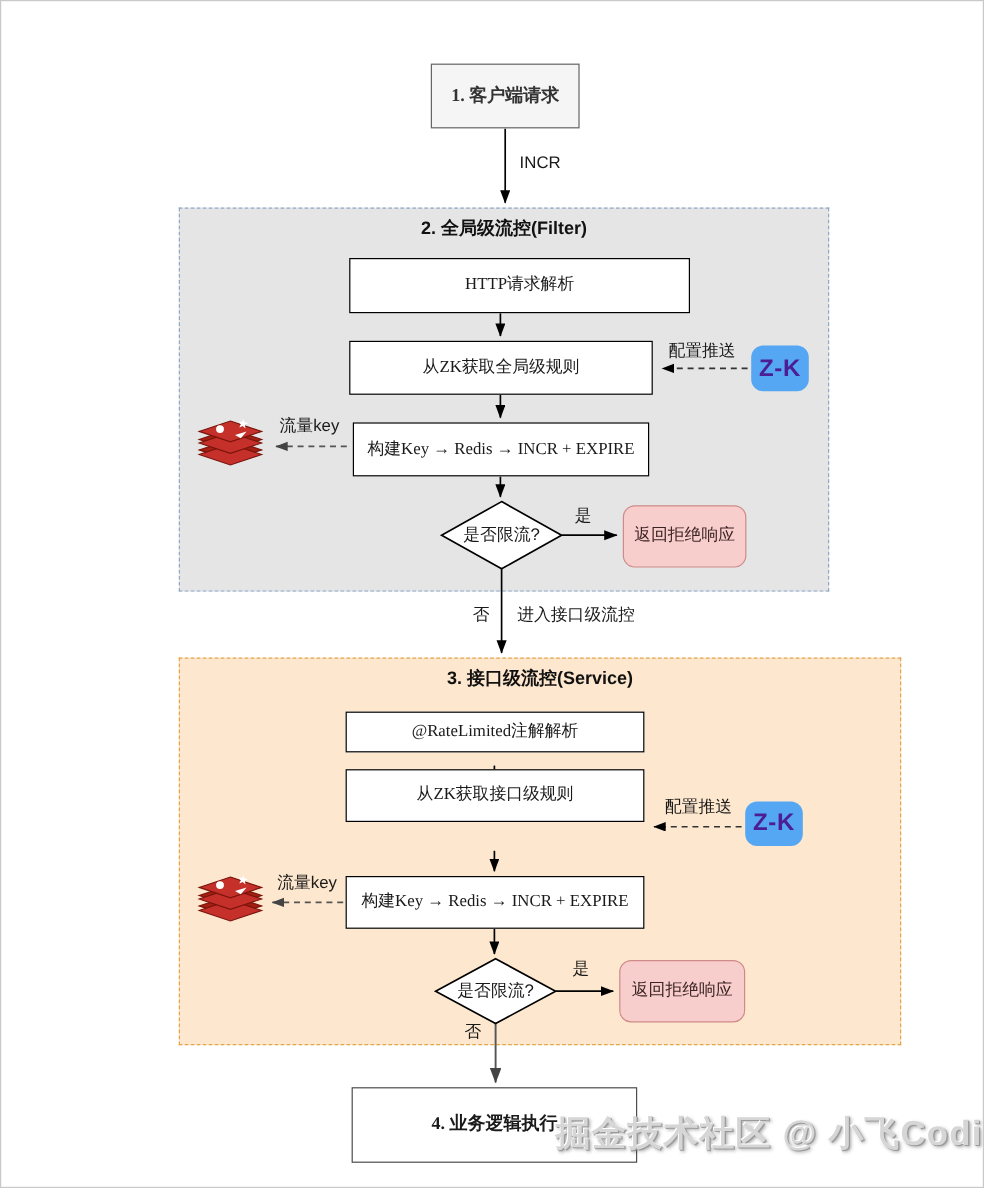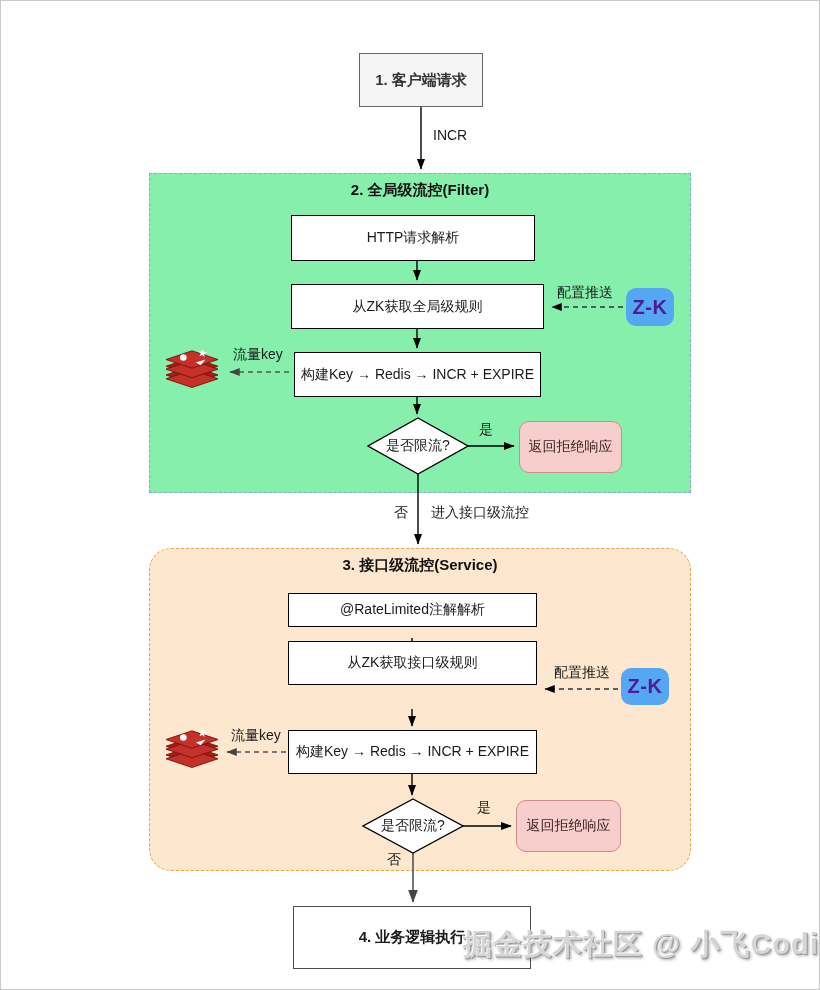--- a/index.html
+++ b/index.html
@@ -1,23 +1,23 @@
 <!DOCTYPE html>
 <html><head>
 <meta charset="utf-8">
 <style>
   html,body{margin:0;padding:0;background:#ffffff;font-family:"Liberation Sans","DejaVu Sans",sans-serif;}
   .canvas{position:relative;width:820px;height:990px;background:#fff;border:1px solid #c9c9c9;box-sizing:border-box;overflow:hidden;}
   .edges{position:absolute;left:0;top:0;width:820px;height:990px;pointer-events:none;}
   .node{position:absolute;display:flex;align-items:center;justify-content:center;text-align:center;
-        box-sizing:border-box;background:#fff;border:1px solid #000;color:#1a1a1a;font-size:14px;line-height:1.25;}
+        box-sizing:border-box;background:#fff;border:1px solid #000;color:#1a1a1a;font-size:14px;line-height:1.25;font-family:Liberation Serif, serif;}
   .start{background:#f5f5f5;border:1.5px solid #666;font-weight:bold;font-size:15px;color:#333;}
   .terminal{background:#fff;border:1.5px solid #4d4d4d;font-weight:bold;font-size:15px;color:#1a1a1a;}
   .container{position:absolute;box-sizing:border-box;}
-  .container.global{background:#86efac;border:1.6px dashed #8fa7c9;}
+  .container.global{background:#e5e5e5;border:1.6px dashed #8fa7c9;}
   .container.service{background:#fde7ce;border:1.6px dashed #e2a64b;}
   .container-title{position:absolute;top:7px;left:0;width:100%;text-align:center;
         font-weight:bold;font-size:15px;color:#111;}
   .reject{background:#f8cecc;border:1.4px solid #cf8a8a;border-radius:10px;color:#3b2323;}
   .decision-label{position:absolute;display:flex;align-items:center;justify-content:center;
         font-size:14px;color:#1a1a1a;}
   .lbl{position:absolute;font-size:14px;color:#1a1a1a;white-space:nowrap;}
   .zk-badge{position:absolute;display:flex;align-items:center;justify-content:center;
         background:#55a6f3;border-radius:10px;color:#4c1d95;font-weight:bold;font-size:20px;letter-spacing:.5px;}
   .redis-icon{position:absolute;}
@@ -26,21 +26,21 @@
         text-shadow:-1px -1px 0 #ffffff,1px 1px 0 #9a9a9a,2px 2px 3px rgba(60,60,60,.45);}
 </style>
 </head>
 <body>
 
 <div class="canvas">
 
   <div class="container global" style="left:148px;top:172px;width:542px;height:320px;">
     <div class="container-title">2. 全局级流控(Filter)</div>
   </div>
-  <div class="container service" style="left:148px;top:547px;width:542px;height:323px;border-radius:22px;">
+  <div class="container service" style="left:148px;top:547px;width:602px;height:323px;">
     <div class="container-title">3. 接口级流控(Service)</div>
   </div>
 
   <svg class="edges" viewBox="0 0 820 990">
     <defs>
       <marker id="ah" markerWidth="9" markerHeight="8" refX="7.5" refY="3" orient="auto">
         <path d="M0,0 L8,3 L0,6 Z" fill="#000"></path>
       </marker>
       <marker id="ahg" markerWidth="9" markerHeight="8" refX="7.5" refY="3" orient="auto">
         <path d="M0,0 L8,3 L0,6 Z" fill="#444"></path>
@@ -62,21 +62,21 @@
     <line x1="288" y1="371" x2="229" y2="371" stroke="#555" stroke-width="1.3" stroke-dasharray="5,4" marker-end="url(#ahg)"></line>
     <line x1="617" y1="688" x2="544" y2="688" stroke="#333" stroke-width="1.3" stroke-dasharray="5,4" marker-end="url(#ah)"></line>
     <line x1="285" y1="751" x2="226" y2="751" stroke="#555" stroke-width="1.3" stroke-dasharray="5,4" marker-end="url(#ahg)"></line>
 
     <polygon points="417,417 467,445 417,473 367,445" fill="#ffffff" stroke="#000" stroke-width="1.4"></polygon>
     <polygon points="412,798 462,825 412,852 362,825" fill="#ffffff" stroke="#000" stroke-width="1.4"></polygon>
   </svg>
 
   <div class="node start" style="left:358px;top:52px;width:124px;height:54px;">1. 客户端请求</div>
 
-  <div class="node" style="left:290px;top:214px;width:244px;height:46px;">HTTP请求解析</div>
+  <div class="node" style="left:290px;top:214px;width:284px;height:46px;">HTTP请求解析</div>
   <div class="node" style="left:290px;top:283px;width:253px;height:45px;">从ZK获取全局级规则</div>
   <div class="node" style="left:293px;top:351px;width:247px;height:45px;">构建Key → Redis → INCR + EXPIRE</div>
   <div class="node reject" style="left:518px;top:420px;width:103px;height:52px;">返回拒绝响应</div>
 
   <div class="node" style="left:287px;top:592px;width:249px;height:34px;">@RateLimited注解解析</div>
   <div class="node" style="left:287px;top:640px;width:249px;height:44px;">从ZK获取接口级规则</div>
   <div class="node" style="left:287px;top:729px;width:249px;height:44px;">构建Key → Redis → INCR + EXPIRE</div>
   <div class="node reject" style="left:515px;top:799px;width:105px;height:52px;">返回拒绝响应</div>
 
   <div class="node terminal" style="left:292px;top:905px;width:238px;height:63px;">4. 业务逻辑执行</div>

